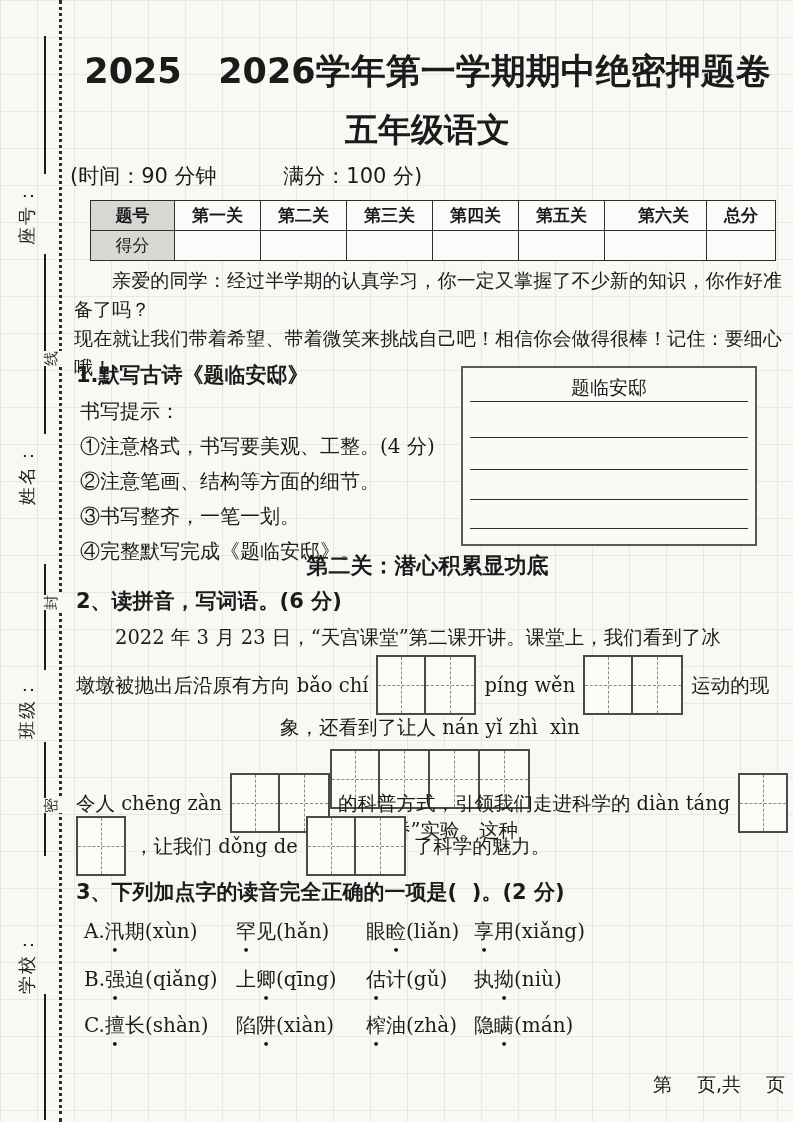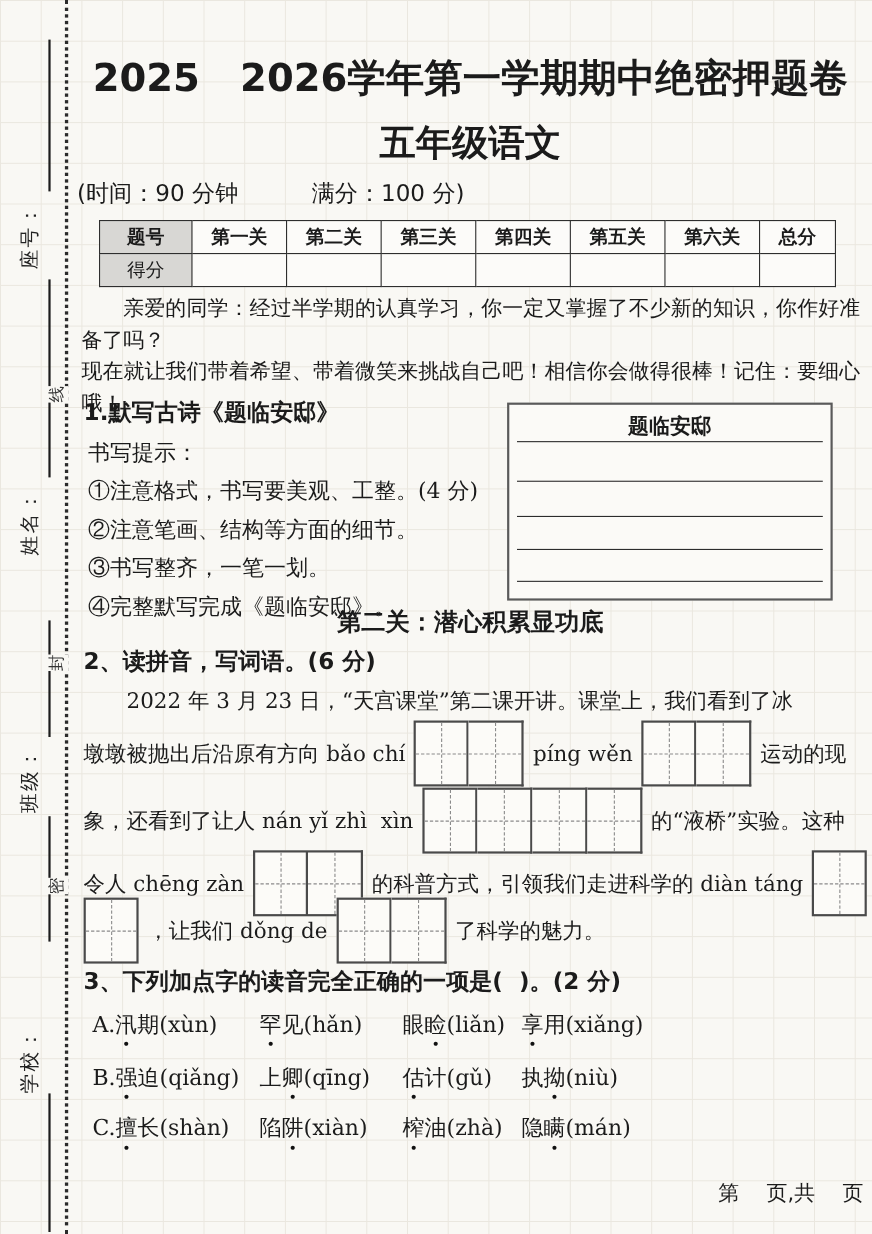--- a/index.html
+++ b/index.html
@@ -30,21 +30,21 @@
   
   .intro{position:absolute; top:266px; left:74px; width:708px; font-size:19px; line-height:29px; text-align:justify;}
   .intro .l1{text-indent:2em; margin:0;}
   .intro .l2{margin:0;}
   
   .sec-heading{position:absolute; left:70px; width:715px; text-align:center; font-size:22px; font-weight:bold; margin:0;}
   .q-title{position:absolute; left:76px; font-size:21px; font-weight:bold; margin:0; white-space:pre;}
   
   .tips{position:absolute; top:394px; left:80px; width:375px; font-size:20px; line-height:35px; font-family:"DejaVu Serif", serif;}
   .poem-box{position:absolute; top:366px; left:461px; width:292px; height:176px; border:2px solid #5a5a5a; background:#fbfaf7;}
-  .poem-title{position:absolute; top:7px; left:0; width:100%; text-align:center; font-size:19px; font-weight:bold;}
+  .poem-title{position:absolute; top:7px; left:0; width:100%; text-align:center; font-size:19px; font-weight:normal;}
   .poem-line{position:absolute; left:7px; width:278px; height:0; border-top:1.6px solid #2c2c2c;}
   
   .para-row{position:absolute; left:76px; width:708px; display:flex; align-items:center; gap:8px; font-size:19.5px; font-family:"DejaVu Serif", serif; white-space:pre;}
   .para-row .seg-text{flex:0 0 auto;}
   .indent{padding-left:2em;}
   .grid-group{display:inline-flex; flex:0 0 auto;}
   .grid-cell{position:relative; width:50px; height:60px; border:2px solid #4a4a4a; border-left-width:0; background:#fcfbf8; box-sizing:border-box;}
   .grid-cell:first-child{border-left-width:2px;}
   .grid-cell::before{content:""; position:absolute; left:0; right:0; top:50%; border-top:1.5px dashed #8a8a8a;}
   .grid-cell::after{content:""; position:absolute; top:0; bottom:0; left:50%; border-left:1.5px dashed #8a8a8a;}
@@ -85,21 +85,21 @@
 
   <table class="score-table">
     <tbody>
       <tr id="score-head">
           <td class="shaded" style="width: 83px;">题号</td>
           <td style="width: 85px;">第一关</td>
           <td style="width: 85px;">第二关</td>
           <td style="width: 85px;">第三关</td>
           <td style="width: 85px;">第四关</td>
           <td style="width: 85px;">第五关</td>
-          <td style="width: 85px;">第六关</td>
+          <td style="width: 85px; padding-left: 16px;">第六关</td>
           <td style="width: 68px;">总分</td>
         </tr>
       <tr id="score-row">
           <td class="shaded">得分</td>
           <td></td>
           <td></td>
           <td></td>
           <td></td>
           <td></td>
           <td></td>
@@ -133,21 +133,21 @@
     <div class="poem-line" style="top:131px"></div>
     <div class="poem-line" style="top:160px"></div>
   </div>
 
   <h3 class="sec-heading" style="top:551px">第二关：潜心积累显功底</h3>
   <p class="q-title" style="top:587px">2、读拼音，写词语。(6 分)</p>
 
   <div id="para-rows">
       <div class="para-row" style="top: 620px; height: 34px;"><span class="seg-text indent">2022 年 3 月 23 日，“天宫课堂”第二课开讲。课堂上，我们看到了冰</span></div>
       <div class="para-row" style="top: 652px; height: 66px;"><span class="seg-text">墩墩被抛出后沿原有方向 bǎo chí</span><span class="grid-group"><span class="grid-cell"></span><span class="grid-cell"></span></span><span class="seg-text">píng wěn</span><span class="grid-group"><span class="grid-cell"></span><span class="grid-cell"></span></span><span class="seg-text">运动的现</span></div>
-      <div class="para-row" style="top: 714px; height: 64px;"><span class="seg-text">象，还看到了让人 nán yǐ zhì  xìn</span><span class="grid-group"><span class="grid-cell"></span><span class="grid-cell"></span><span class="grid-cell"></span><span class="grid-cell"></span></span><span class="seg-text">的“液桥”实验。这种</span></div>
+      <div class="para-row" style="top: 714px; height: 64px; flex-direction: column;"><span class="seg-text">象，还看到了让人 nán yǐ zhì  xìn</span><span class="grid-group"><span class="grid-cell"></span><span class="grid-cell"></span><span class="grid-cell"></span><span class="grid-cell"></span></span><span class="seg-text">的“液桥”实验。这种</span></div>
       <div class="para-row" style="top: 768px; height: 70px;"><span class="seg-text">令人 chēng zàn</span><span class="grid-group"><span class="grid-cell"></span><span class="grid-cell"></span></span><span class="seg-text">的科普方式，引领我们走进科学的 diàn táng</span><span class="grid-group"><span class="grid-cell"></span></span></div>
       <div class="para-row" style="top: 814px; height: 64px;"><span class="grid-group"><span class="grid-cell"></span></span><span class="seg-text">，让我们 dǒng de</span><span class="grid-group"><span class="grid-cell"></span><span class="grid-cell"></span></span><span class="seg-text">了科学的魅力。</span></div>
     </div>
 
   <p class="q-title" style="top:878px">3、下列加点字的读音完全正确的一项是(  )。(2 分)</p>
   <div id="options">
       <div class="opt-row" style="top: 918px;">
         <span><span>A.</span><span><span class="dotchar">汛</span><span>期</span><span>(</span><span>x</span><span>ù</span><span>n</span><span>)</span></span></span>
         <span><span><span class="dotchar">罕</span><span>见</span><span>(</span><span>h</span><span>ǎ</span><span>n</span><span>)</span></span></span>
         <span><span><span>眼</span><span class="dotchar">睑</span><span>(</span><span>l</span><span>i</span><span>ǎ</span><span>n</span><span>)</span></span></span>

